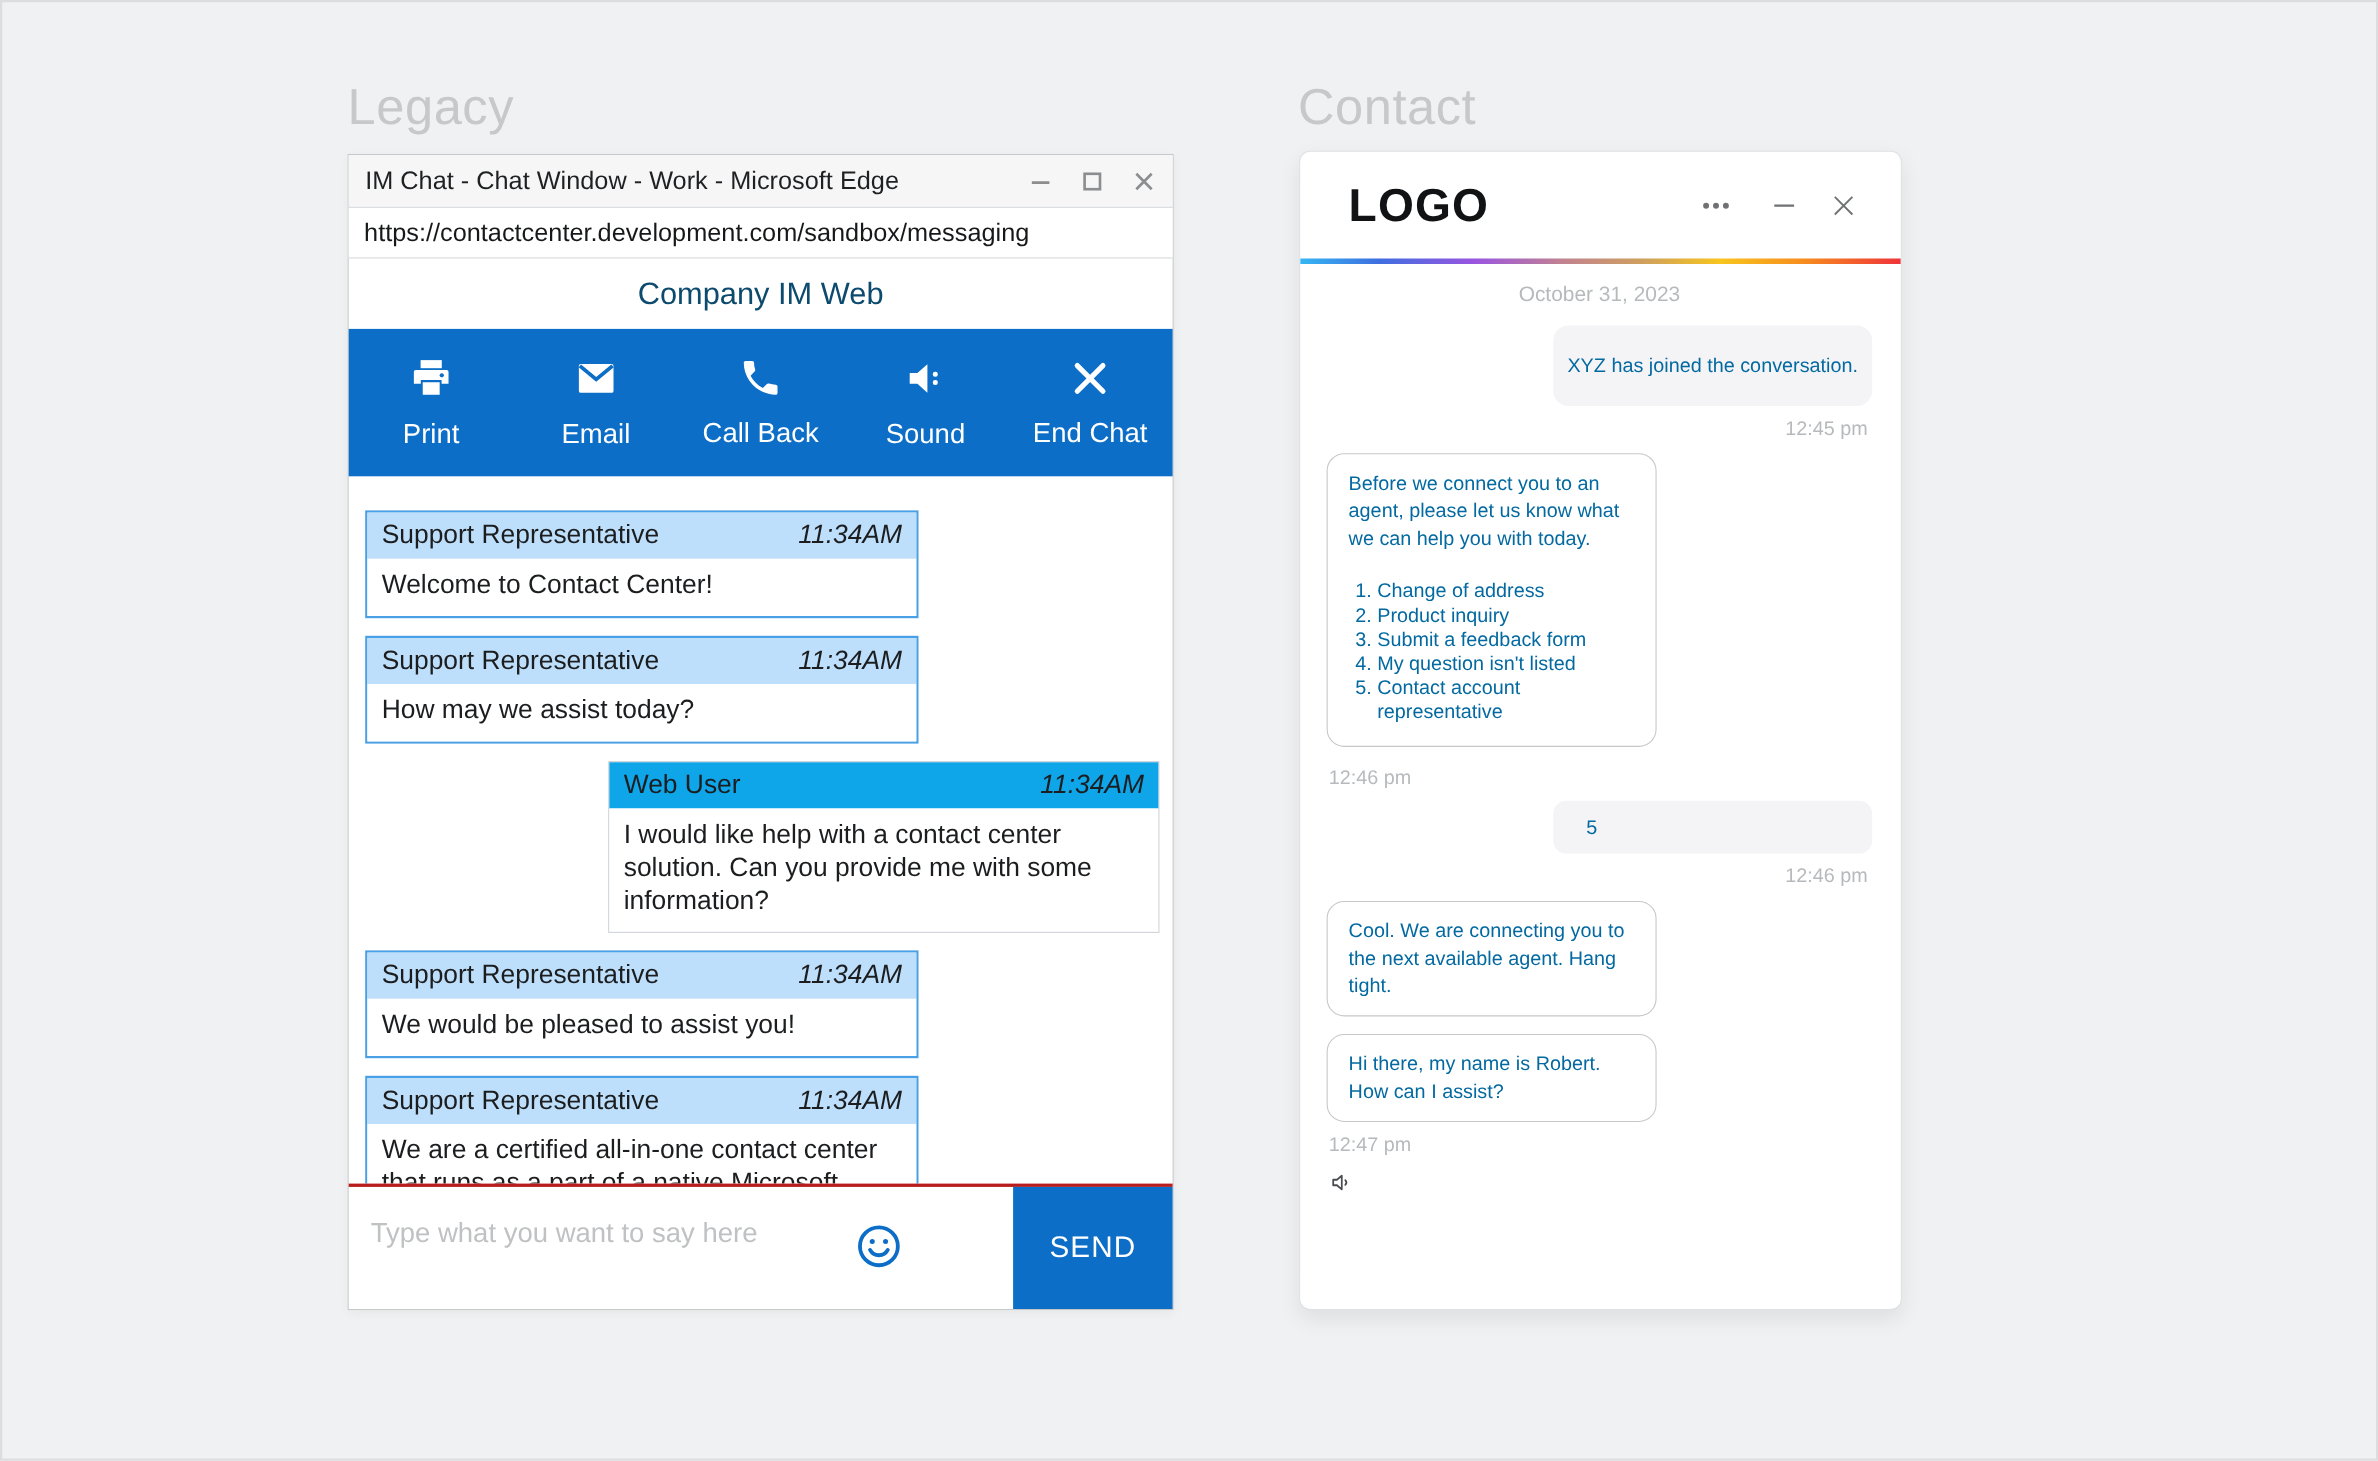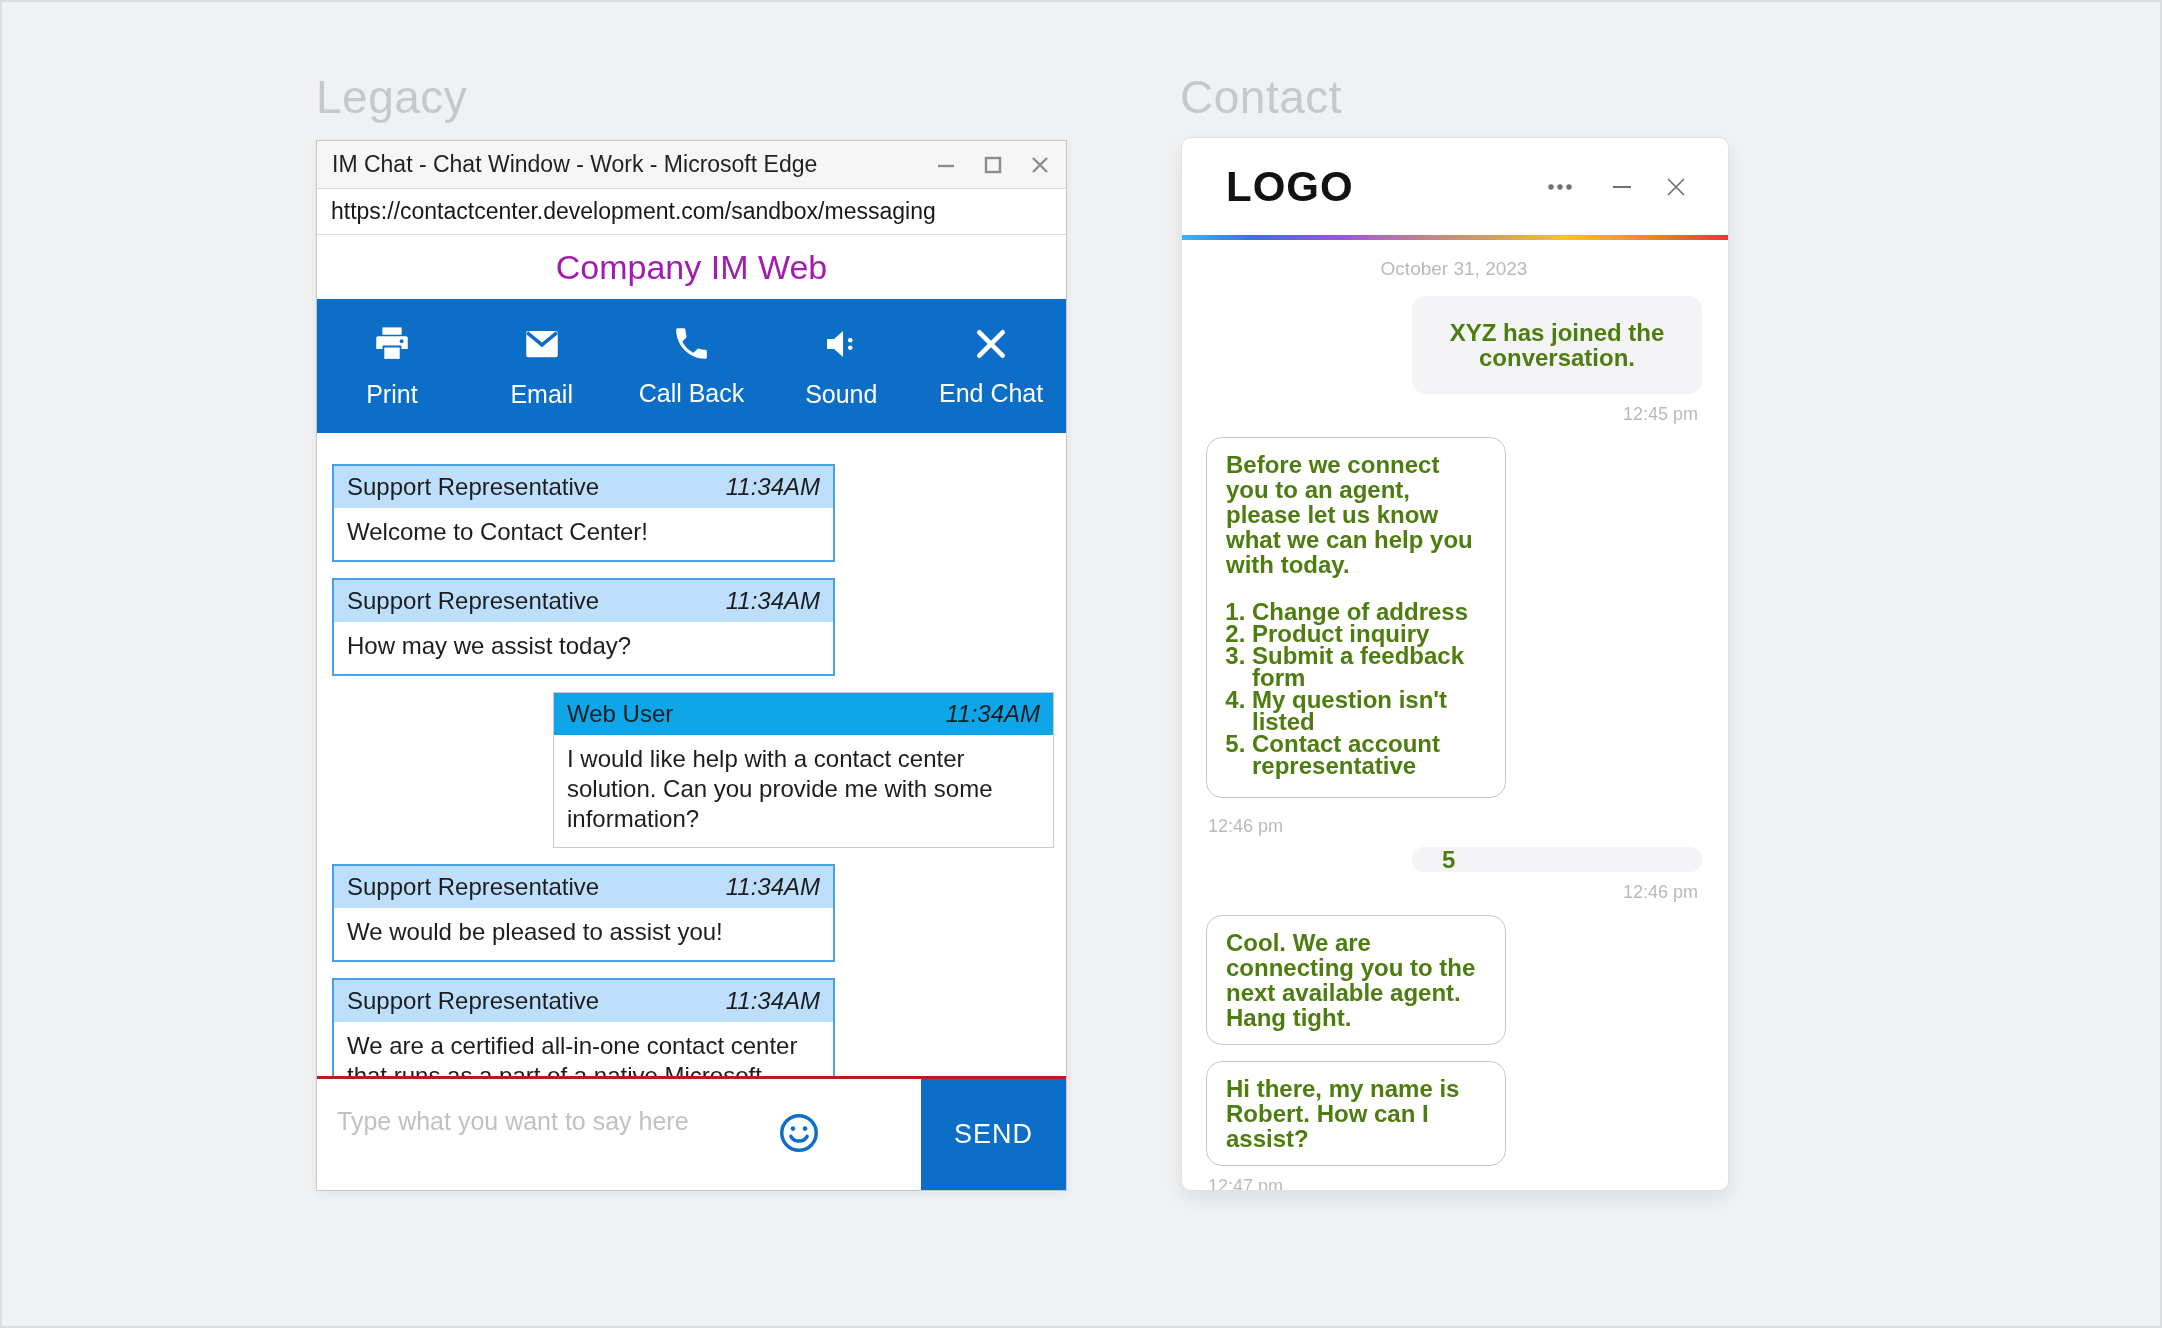--- a/index.html
+++ b/index.html
@@ -12,21 +12,21 @@
   .redesign-heading { left:1178px; }
 
   
   .legacy-window { position:absolute; left:314px; top:138px; width:751px; height:1051px; background:#fff;
     border:1px solid #C7C8CA; box-shadow:0 3px 10px rgba(0,0,0,0.05); display:flex; flex-direction:column; }
   .titlebar { height:48px; flex:0 0 48px; background:#F6F6F7; border-bottom:1px solid #D8D9DB; display:flex; align-items:center; padding:0 15px; }
   .titlebar-text { flex:1; font-size:23px; color:#1E2022; }
   .win-controls { display:flex; align-items:center; gap:25px; }
   .win-controls svg { display:block; cursor:default; }
   .urlbar { height:46px; flex:0 0 46px; background:#fff; border-bottom:1px solid #D8D9DB; display:flex; align-items:center; padding:0 14px; font-size:23px; color:#17181A; }
-  .site-header { height:64px; flex:0 0 64px; display:flex; align-items:center; justify-content:center; font-size:34px; color:#a21caf;text-align:center; }
+  .site-header { height:64px; flex:0 0 64px; display:flex; align-items:center; justify-content:center; font-size:28px; color:#0c4a6e;text-align:center; }
   .l-toolbar { height:134px; flex:0 0 134px; background:#0C6EC6; display:flex; }
   .tool { flex:1; display:flex; flex-direction:column; align-items:center; justify-content:center; gap:11px; color:#fff; cursor:pointer; }
   .tool-label { font-size:25px; }
   .chat-area { flex:1; padding:31px 12px 0 15px; display:flex; flex-direction:column; gap:16px; overflow:hidden; }
   .lmsg { width:503px; background:#fff; border:2px solid #4AA0E4; align-self:flex-start; }
   .lmsg.user { width:501px; align-self:flex-end; border:1px solid #C6CAD0; }
   .lmsg-head { display:flex; justify-content:space-between; align-items:center; background:#BEDFFB; padding:7px 13px; font-size:24px; color:#1B1D1F; }
   .lmsg.user .lmsg-head { background:#0ea5e9; }
   .lmsg-time { font-style:italic; }
   .lmsg-body { padding:9px 13px 13px; font-size:24px; line-height:30px; color:#1B1D1F; background:#fff; }
@@ -39,21 +39,21 @@
   .redesign-window { position:absolute; left:1179px; top:135px; width:548px; height:1054px; background:#fff;
     border:1px solid #E0E1E3; border-radius:10px; box-shadow:0 8px 20px rgba(0,0,0,0.08); display:flex; flex-direction:column; overflow:hidden; }
   .r-header { height:97px; flex:0 0 97px; display:flex; align-items:center; padding:0 40px 0 44px; }
   .r-logo { font-size:42px; font-weight:800; letter-spacing:1px; color:#101214; }
   .r-controls { margin-left:auto; display:flex; align-items:center; gap:30px; }
   .r-controls svg { display:block; cursor:pointer; }
   .gradient-line { height:5px; flex:0 0 5px;
     background:linear-gradient(90deg,#35B6F2 0%,#3E6FE0 13%,#9A55E0 29%,#C2838F 44%,#CEA05E 57%,#F8C51E 70%,#F68C1F 84%,#EF333A 100%); }
   .r-body { flex:1; padding:12px 26px 14px 24px; display:flex; flex-direction:column; overflow:hidden; }
   .r-date { text-align:center; font-size:19px; color:#B7BABC; margin:6px 0 16px; }
-  .bubble { border-radius:16px; font-size:24px; color:#4d7c0f; line-height:25px;font-weight:bold; }
+  .bubble { border-radius:16px; font-size:18px; color:#0369a1; line-height:25px; }
   .bubble.agent { align-self:flex-start; background:#fff; border:1px solid #C6C8CA; padding:14px 19px; width:300px; margin-bottom:16px; }
   .bubble.sys { align-self:flex-end; background:#F4F4F6; border:none; width:290px; padding:24px 10px; text-align:center; border-radius:14px; }
   .bubble.user-choice { align-self:flex-end; background:#F4F4F6; border:none; width:290px; height:48px; display:flex; align-items:center; padding-left:30px; border-radius:12px; }
   .menu-list { margin:24px 0 6px; padding-left:26px; }
   .menu-list li { line-height:22px; }
   .ts { font-size:18px; color:#B7BABC; }
   .ts.right { text-align:right; margin:10px 4px 12px 0; }
   .ts.left { text-align:left; margin:2px 0 10px 2px; }
   .speaker-row { margin:2px 0 10px 2px; }
 </style>

